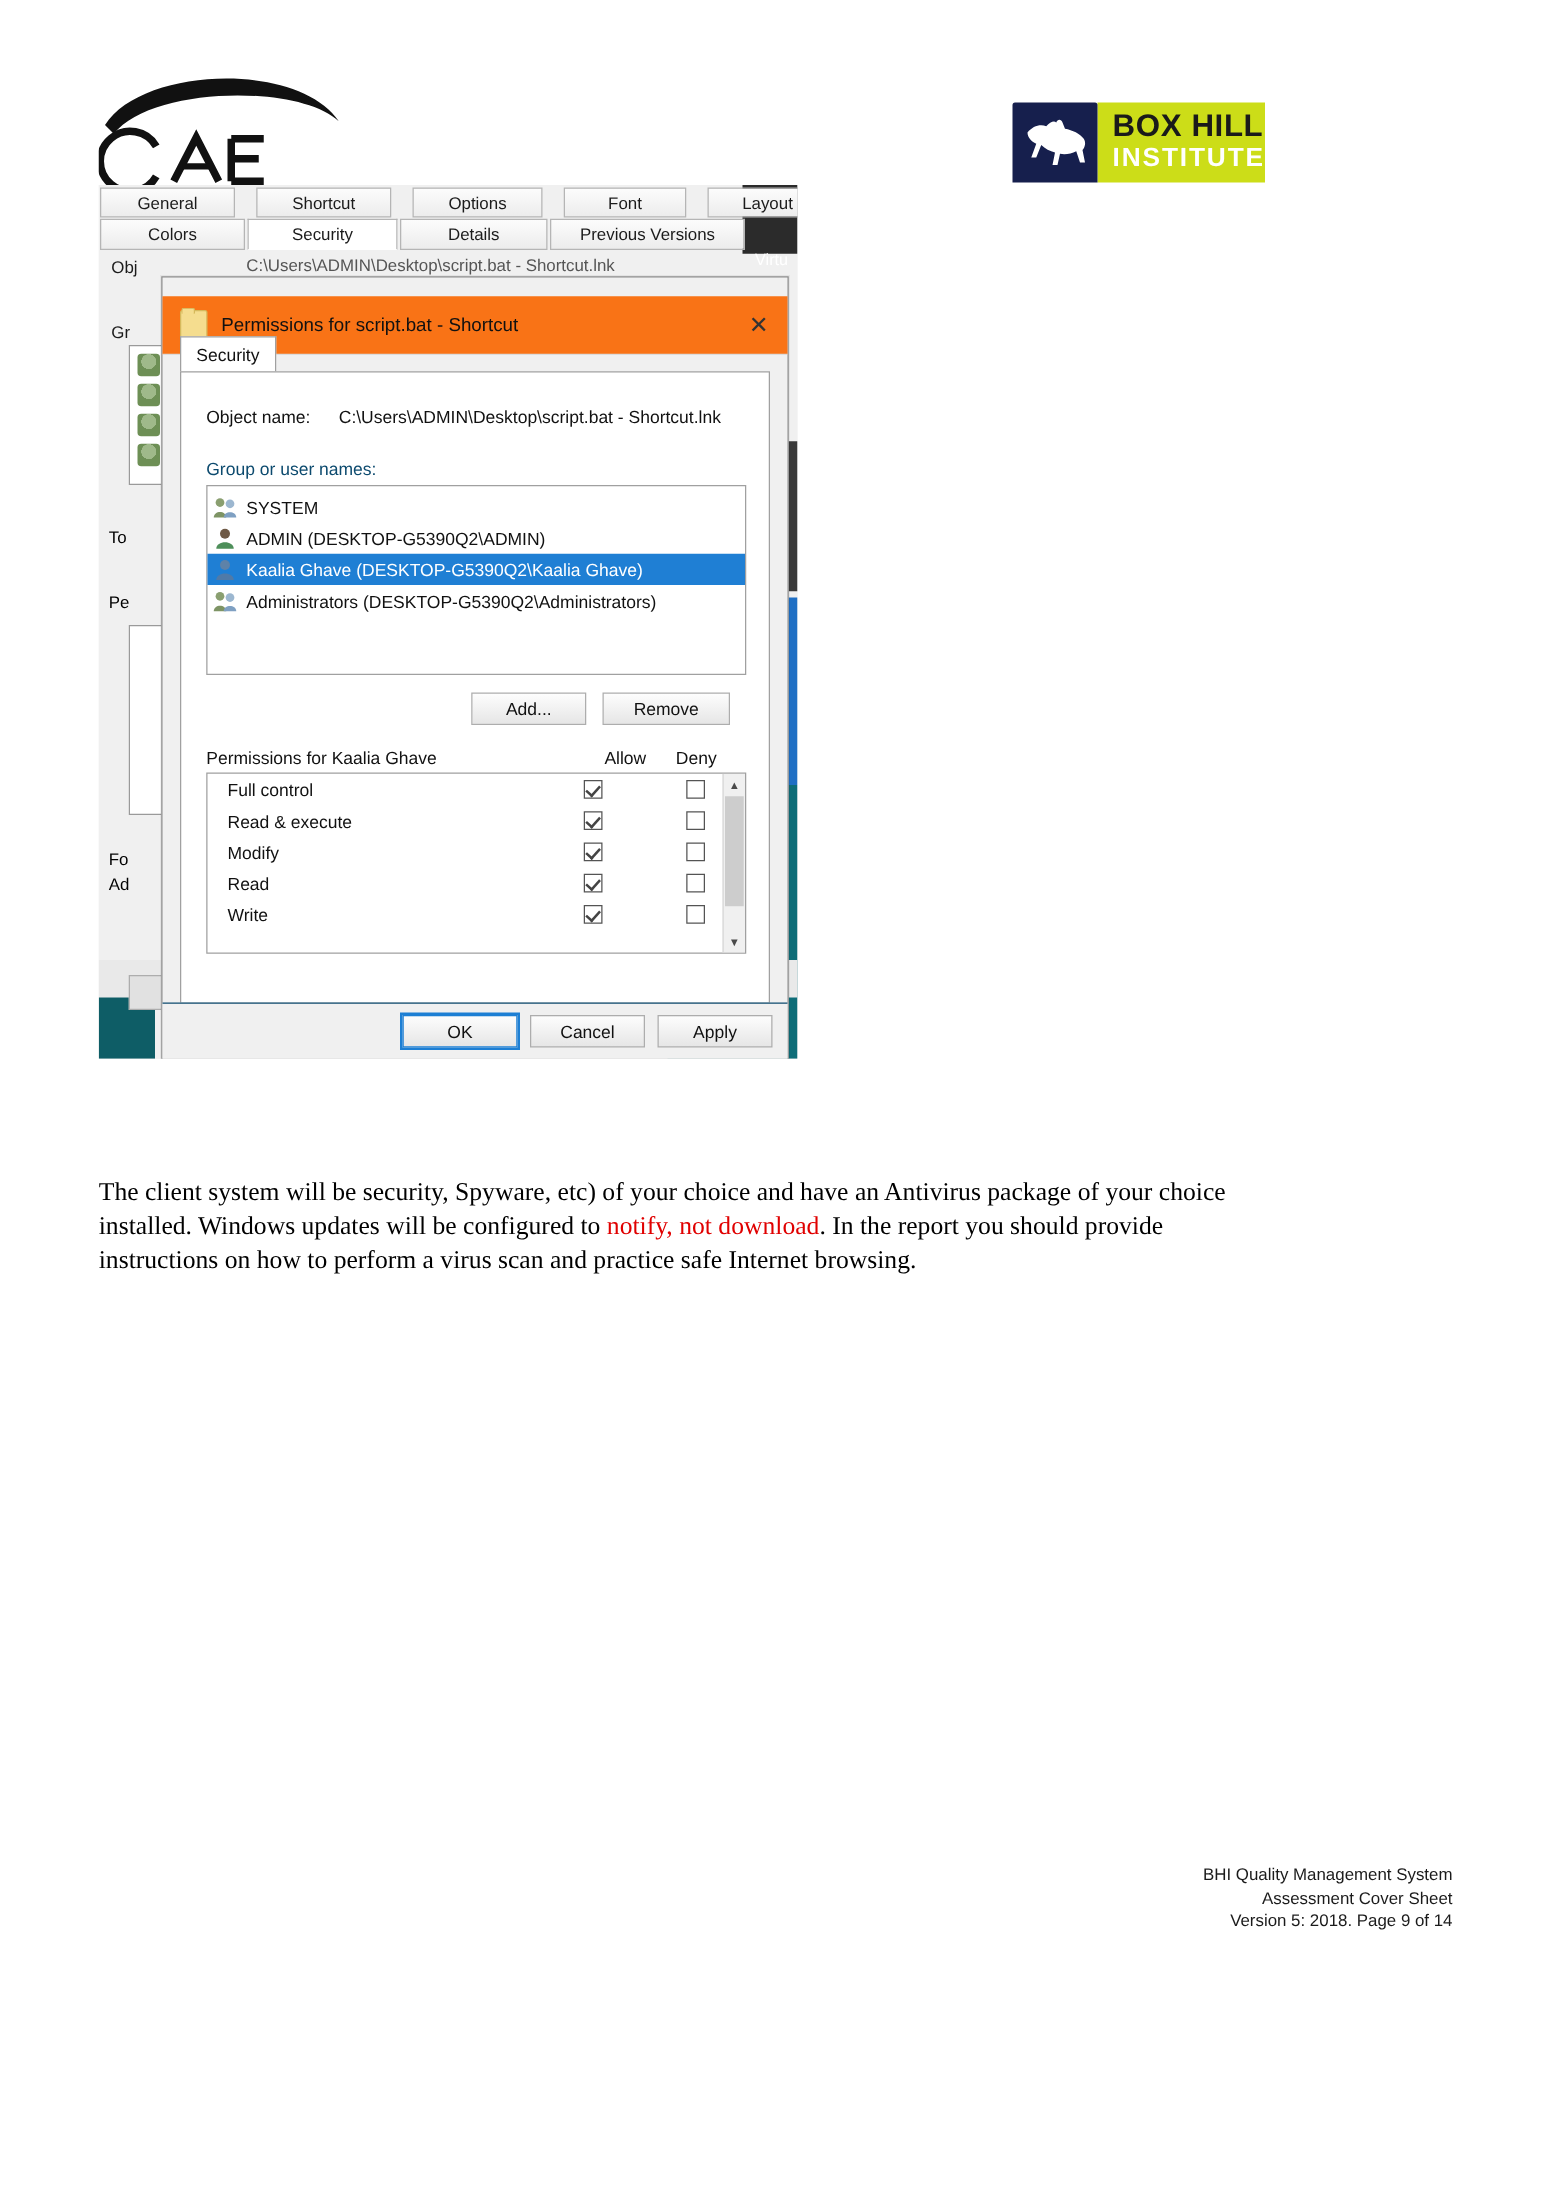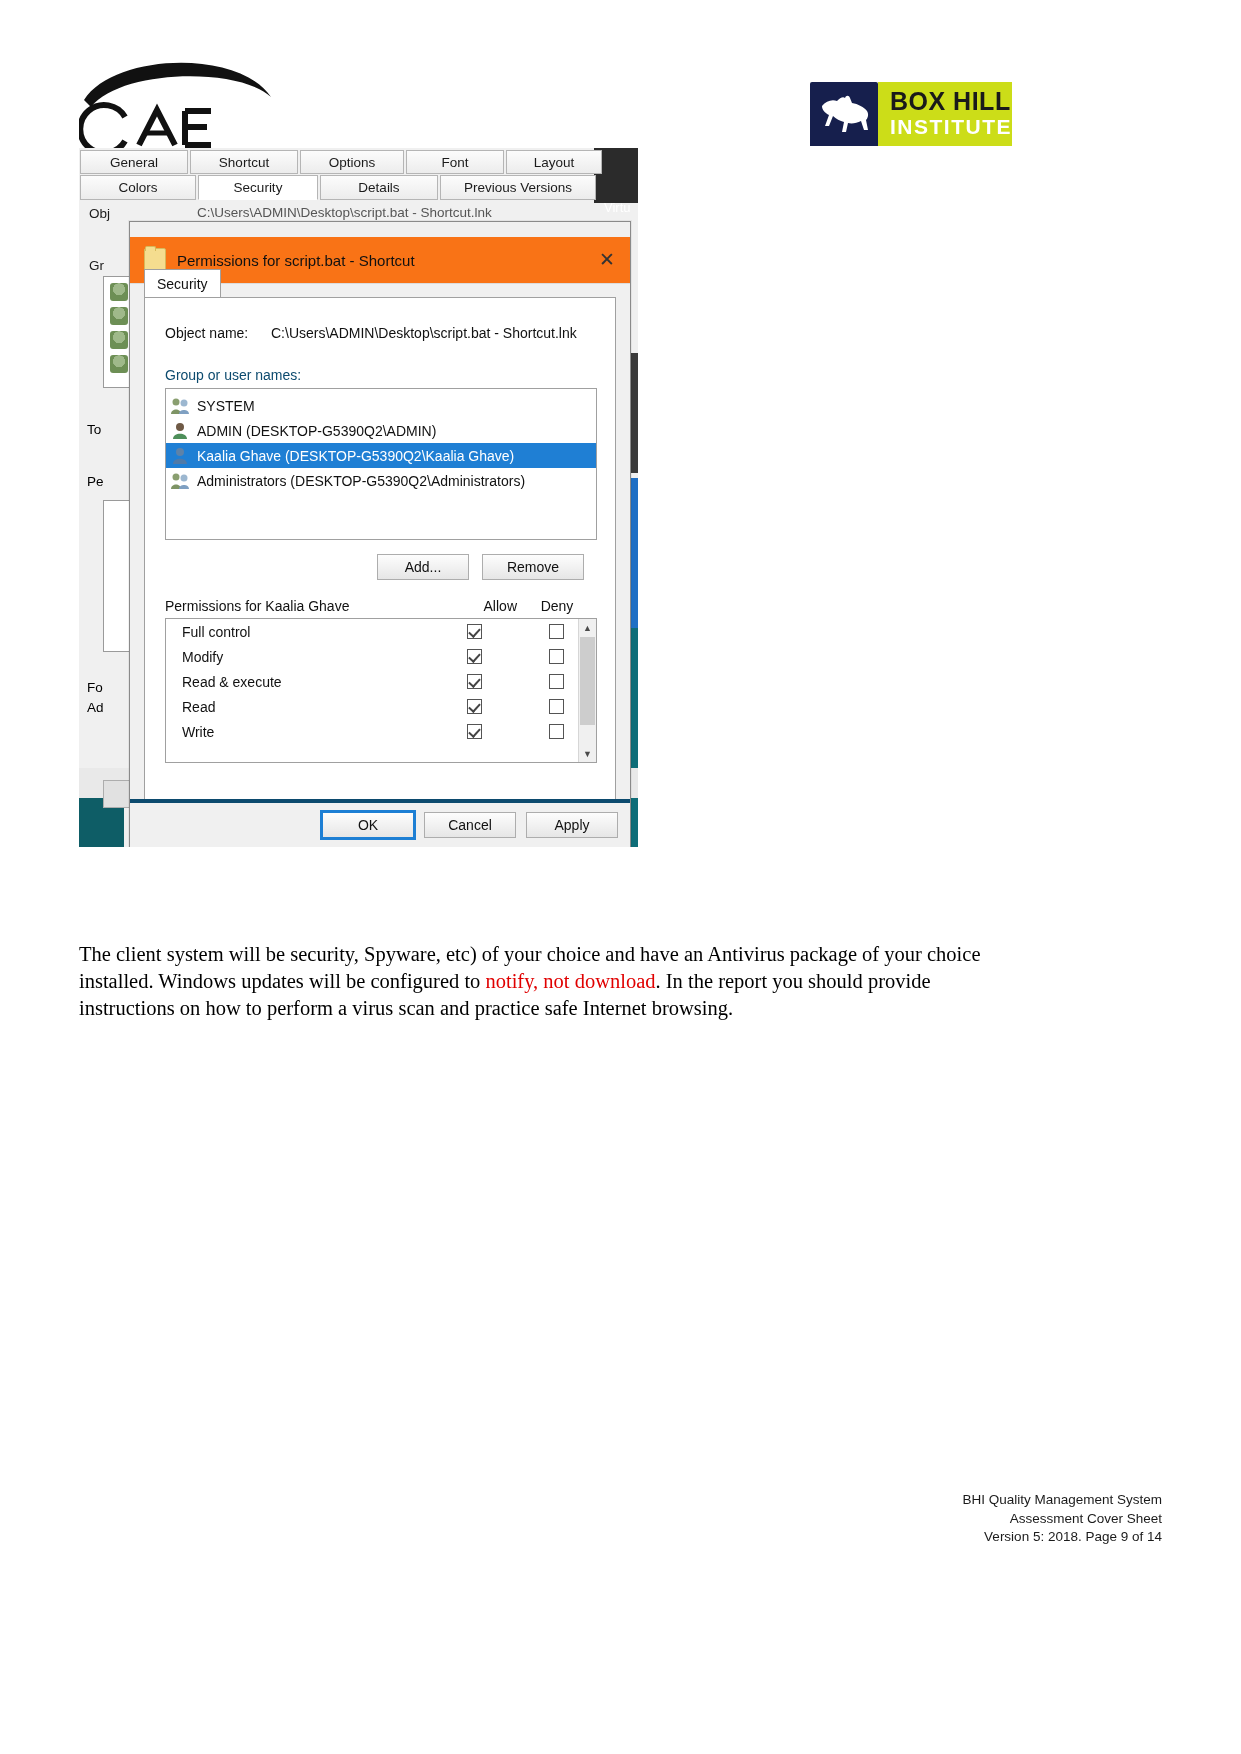--- a/index.html
+++ b/index.html
@@ -42,21 +42,21 @@
   .tabrow{position:absolute;left:1px;display:flex;}
   .tab{
     background:linear-gradient(#fcfcfc,#ececec);
     border:1px solid #b5b5b5;
     font-size:13.5px;color:#1b1b1b;
     display:flex;align-items:center;justify-content:center;
     margin-right:2px;
     box-sizing:border-box;
   }
   .tab.sel{background:#ffffff;border-bottom-color:#ffffff;}
-  #tabrow1{top:2px;}
+  #tabrow1{top:2px;gap:15px;}
   #tabrow2{top:27px;}
 
   #obj-line{position:absolute;left:10px;top:58px;font-size:13.5px;color:#1b1b1b;}
   #gr-line{position:absolute;left:10px;top:110px;font-size:13.5px;color:#1b1b1b;}
   #bg-list{position:absolute;left:24px;top:128px;width:110px;height:110px;border:1px solid #9a9a9a;background:#fff;}
   .bg-ico{position:absolute;left:6px;width:18px;height:18px;}
   #to-line{position:absolute;left:8px;top:274px;font-size:13.5px;}
   #pe-line{position:absolute;left:8px;top:326px;font-size:13.5px;}
   #bg-perm{position:absolute;left:24px;top:352px;width:104px;height:150px;border:1px solid #9a9a9a;background:#fff;}
   #fo-line{position:absolute;left:8px;top:532px;font-size:13.5px;}
@@ -117,21 +117,21 @@
   .prow .cellA{width:84px;display:flex;justify-content:center;}
   .prow .cellD{width:80px;display:flex;justify-content:center;}
   .cb{width:15px;height:15px;border:1px solid #545454;background:#fff;position:relative;box-sizing:border-box;}
   .cb.on:after{content:"";position:absolute;left:3px;top:1px;width:5px;height:9px;
     border:solid #444;border-width:0 2px 2px 0;transform:rotate(42deg);}
   #pscroll{position:absolute;right:0;top:0;width:17px;height:100%;background:#f0f0f0;border-left:1px solid #d6d6d6;}
   #pscroll .arrowbox{height:17px;display:flex;align-items:center;justify-content:center;font-size:9px;color:#4a4a4a;}
   #pscroll .thumb{position:absolute;left:1px;top:18px;width:15px;height:88px;background:#cdcdcd;}
 
   #dlg-footer{position:absolute;left:0;bottom:0;width:100%;height:44px;
-    background:#f0f0f0;border-top:4px solid #0c4a6e;}
+    background:#f0f0f0;border-top:1px solid #0c4a6e;}
   #dlg-footer .row{position:absolute;right:12px;top:9px;display:flex;gap:10px;}
   #ok-btn{outline:2px solid #1d7fd4;outline-offset:0px;border-color:#1d7fd4;}
 
   
   #para{position:absolute;left:79px;top:920px;width:940px;
     font-family:"Liberation Serif", serif;font-size:20.5px;line-height:1.33;color:#000;}
   #para .red{color:#e00000;}
 
   
   #footer{position:absolute;right:79px;bottom:208px;text-align:right;
@@ -292,30 +292,30 @@
         <div class="prow">
           <span class="pname">Full control</span>
           <span class="cellA">
               <span class="cb on"></span>
             </span>
           <span class="cellD">
               <span class="cb"></span>
             </span>
         </div>
         <div class="prow">
+          <span class="pname">Read &amp; execute</span>
+          <span class="cellA">
+              <span class="cb on"></span>
+            </span>
+          <span class="cellD">
+              <span class="cb"></span>
+            </span>
+        </div>
+        <div class="prow">
           <span class="pname">Modify</span>
-          <span class="cellA">
-              <span class="cb on"></span>
-            </span>
-          <span class="cellD">
-              <span class="cb"></span>
-            </span>
-        </div>
-        <div class="prow">
-          <span class="pname">Read &amp; execute</span>
           <span class="cellA">
               <span class="cb on"></span>
             </span>
           <span class="cellD">
               <span class="cb"></span>
             </span>
         </div>
         <div class="prow">
           <span class="pname">Read</span>
           <span class="cellA">

